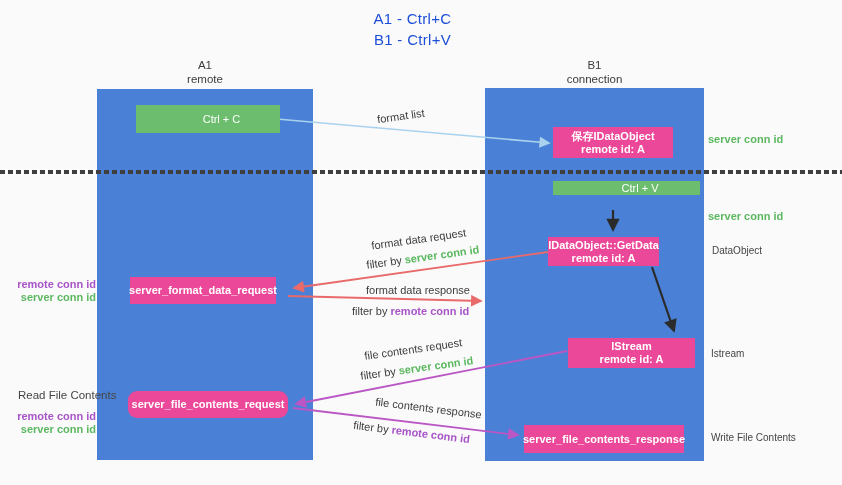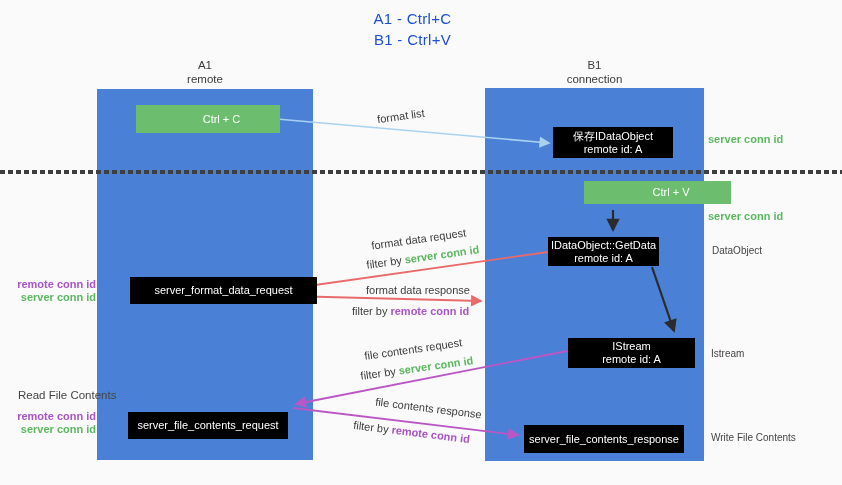--- a/index.html
+++ b/index.html
@@ -33,30 +33,30 @@
     position:absolute;left:0;top:170px;width:842px;height:4px;z-index:3;
     background:repeating-linear-gradient(to right,#3f3f3f 0 5px,transparent 5px 8px);
   }
 
   .node{
     position:absolute;z-index:6;color:#fff;
     display:flex;flex-direction:column;align-items:center;justify-content:center;
     font-size:11px;line-height:13px;text-align:center;
   }
   .green{background:#6cbd6e;padding-left:27px;}
-  .orange{background:#000000;}
+  .orange{background:#ec4899;font-weight:bold;}
 
   .n-ctrl-c{left:136px;top:105px;width:117px;height:28px;}
   .n-save{left:553px;top:127px;width:120px;height:31px;}
-  .n-ctrl-v{left:584px;top:181px;width:120px;height:23px;}
+  .n-ctrl-v{left:553px;top:181px;width:120px;height:14px;}
   .n-getdata{left:548px;top:237px;width:111px;height:29px;}
-  .n-fmt-req{left:130px;top:277px;width:187px;height:27px;}
+  .n-fmt-req{left:130px;top:277px;width:146px;height:27px;}
   .n-fmt-resp{left:487px;top:290px;width:158px;height:27px;}
   .n-istream{left:568px;top:338px;width:127px;height:30px;}
-  .n-file-req{left:128px;top:412px;width:160px;height:27px;}
+  .n-file-req{left:128px;top:391px;width:160px;height:27px;border-radius:9px;}
   .n-file-resp{left:524px;top:425px;width:160px;height:28px;}
 
   .side-label{
     position:absolute;font-size:10px;color:#454545;z-index:4;white-space:nowrap;
   }
   .conn-green{color:#5cb860;font-weight:bold;font-size:11px;}
   .conn-purple{color:#a855c8;font-weight:bold;font-size:11px;}
 
   .r-scid1{left:708px;top:133px;}
   .r-scid2{left:708px;top:210px;}

